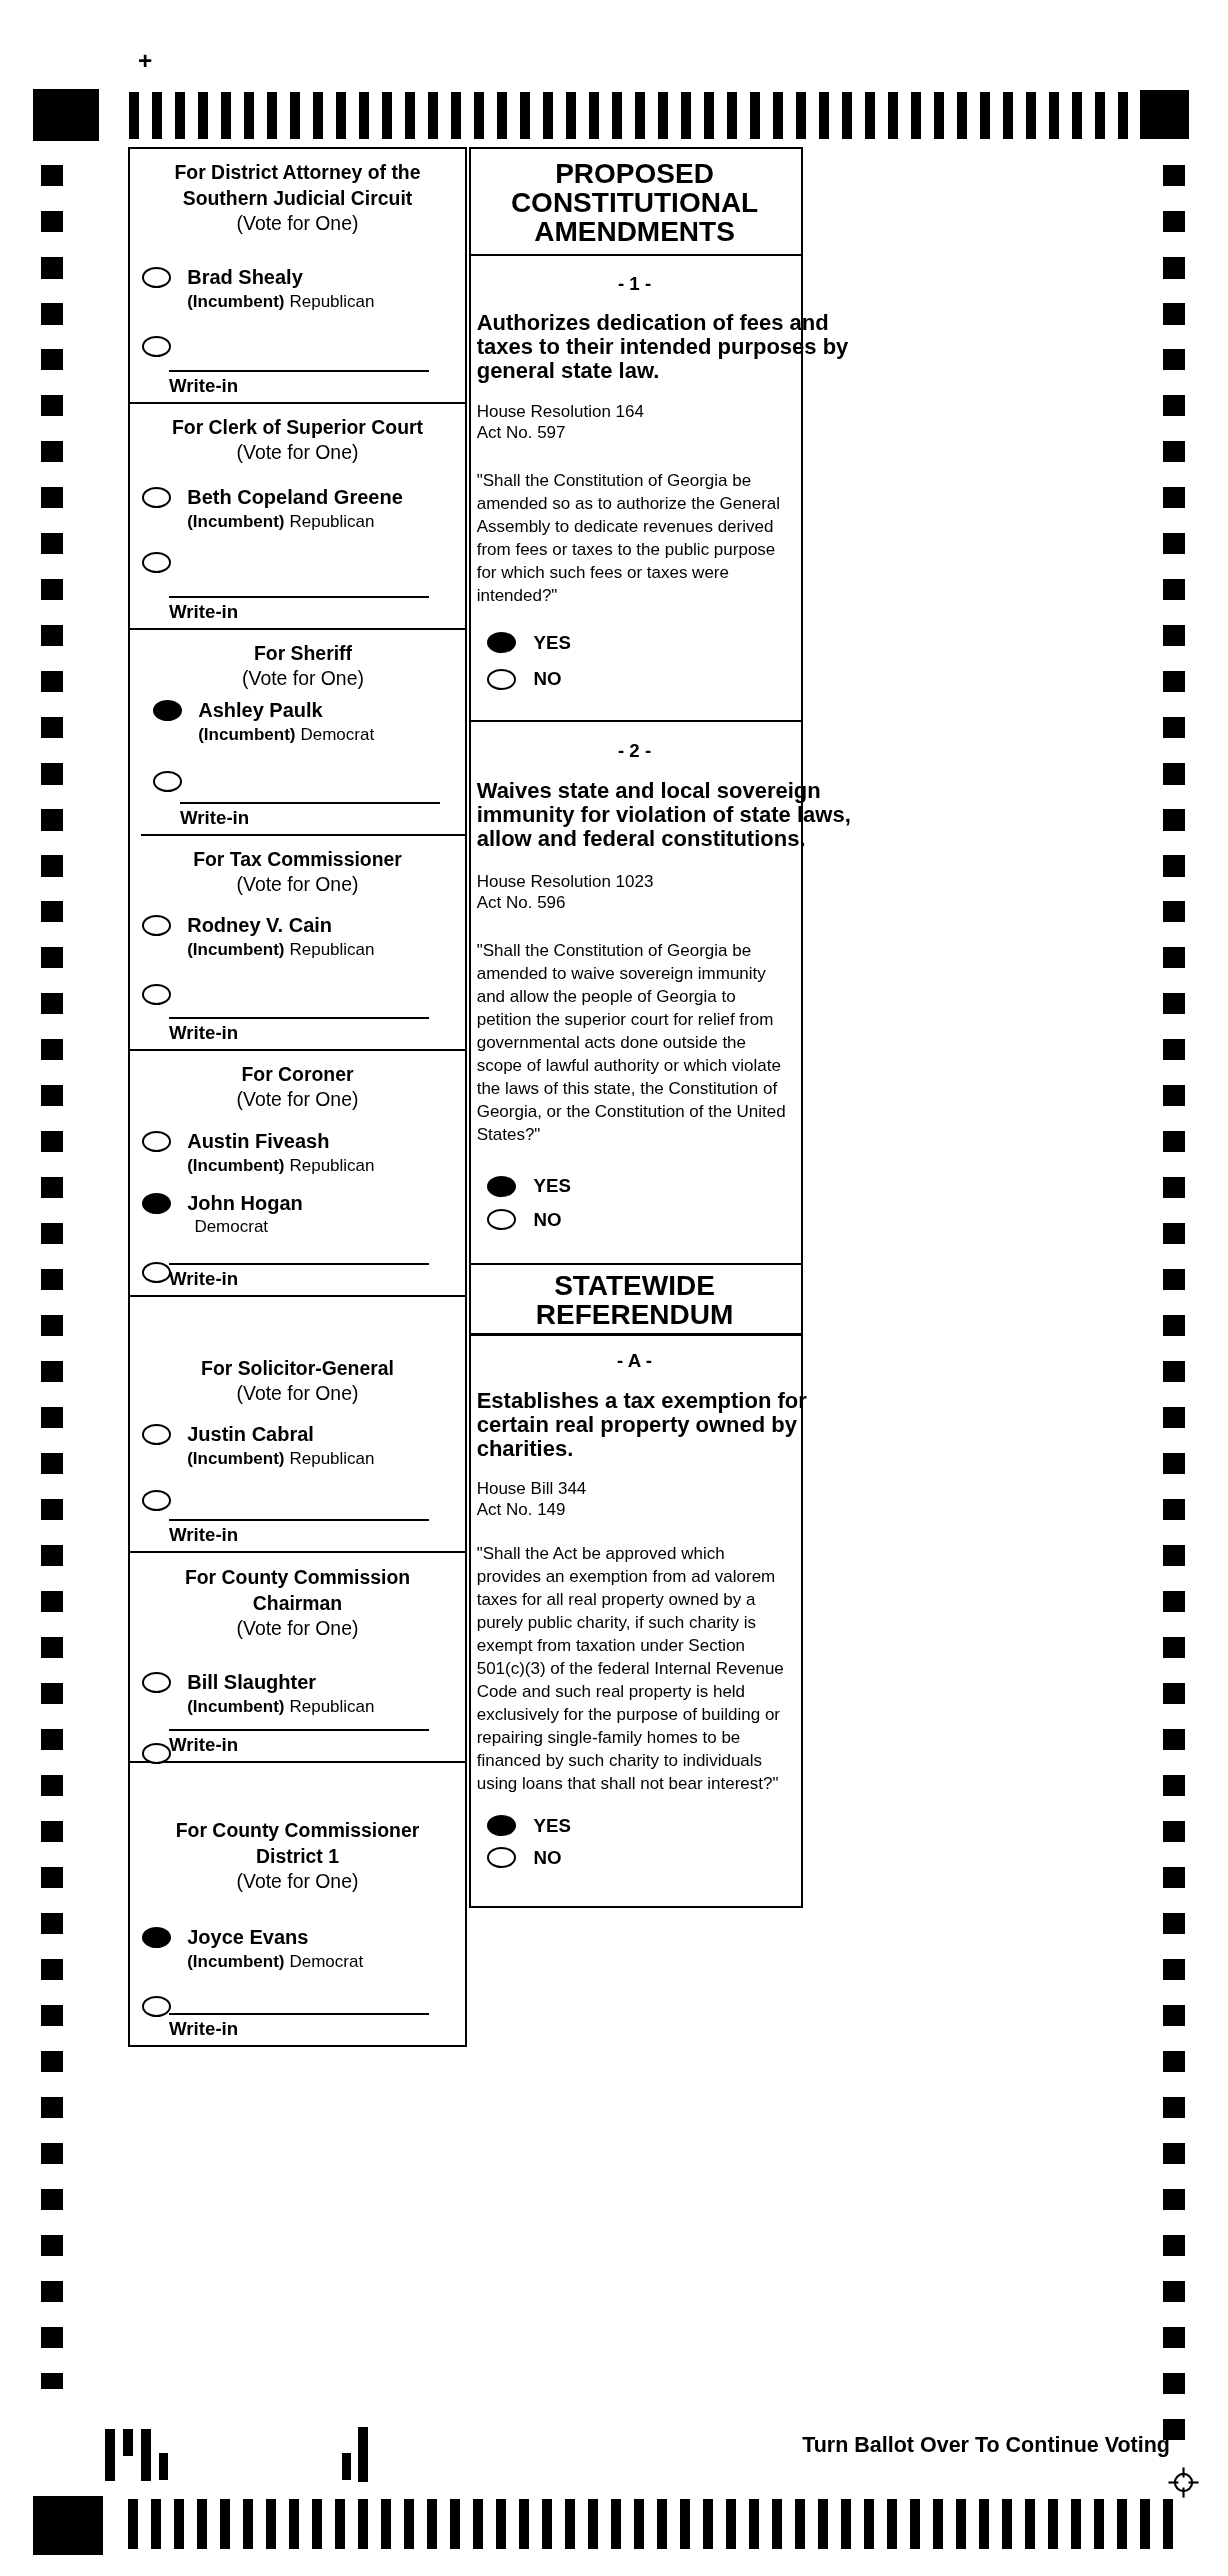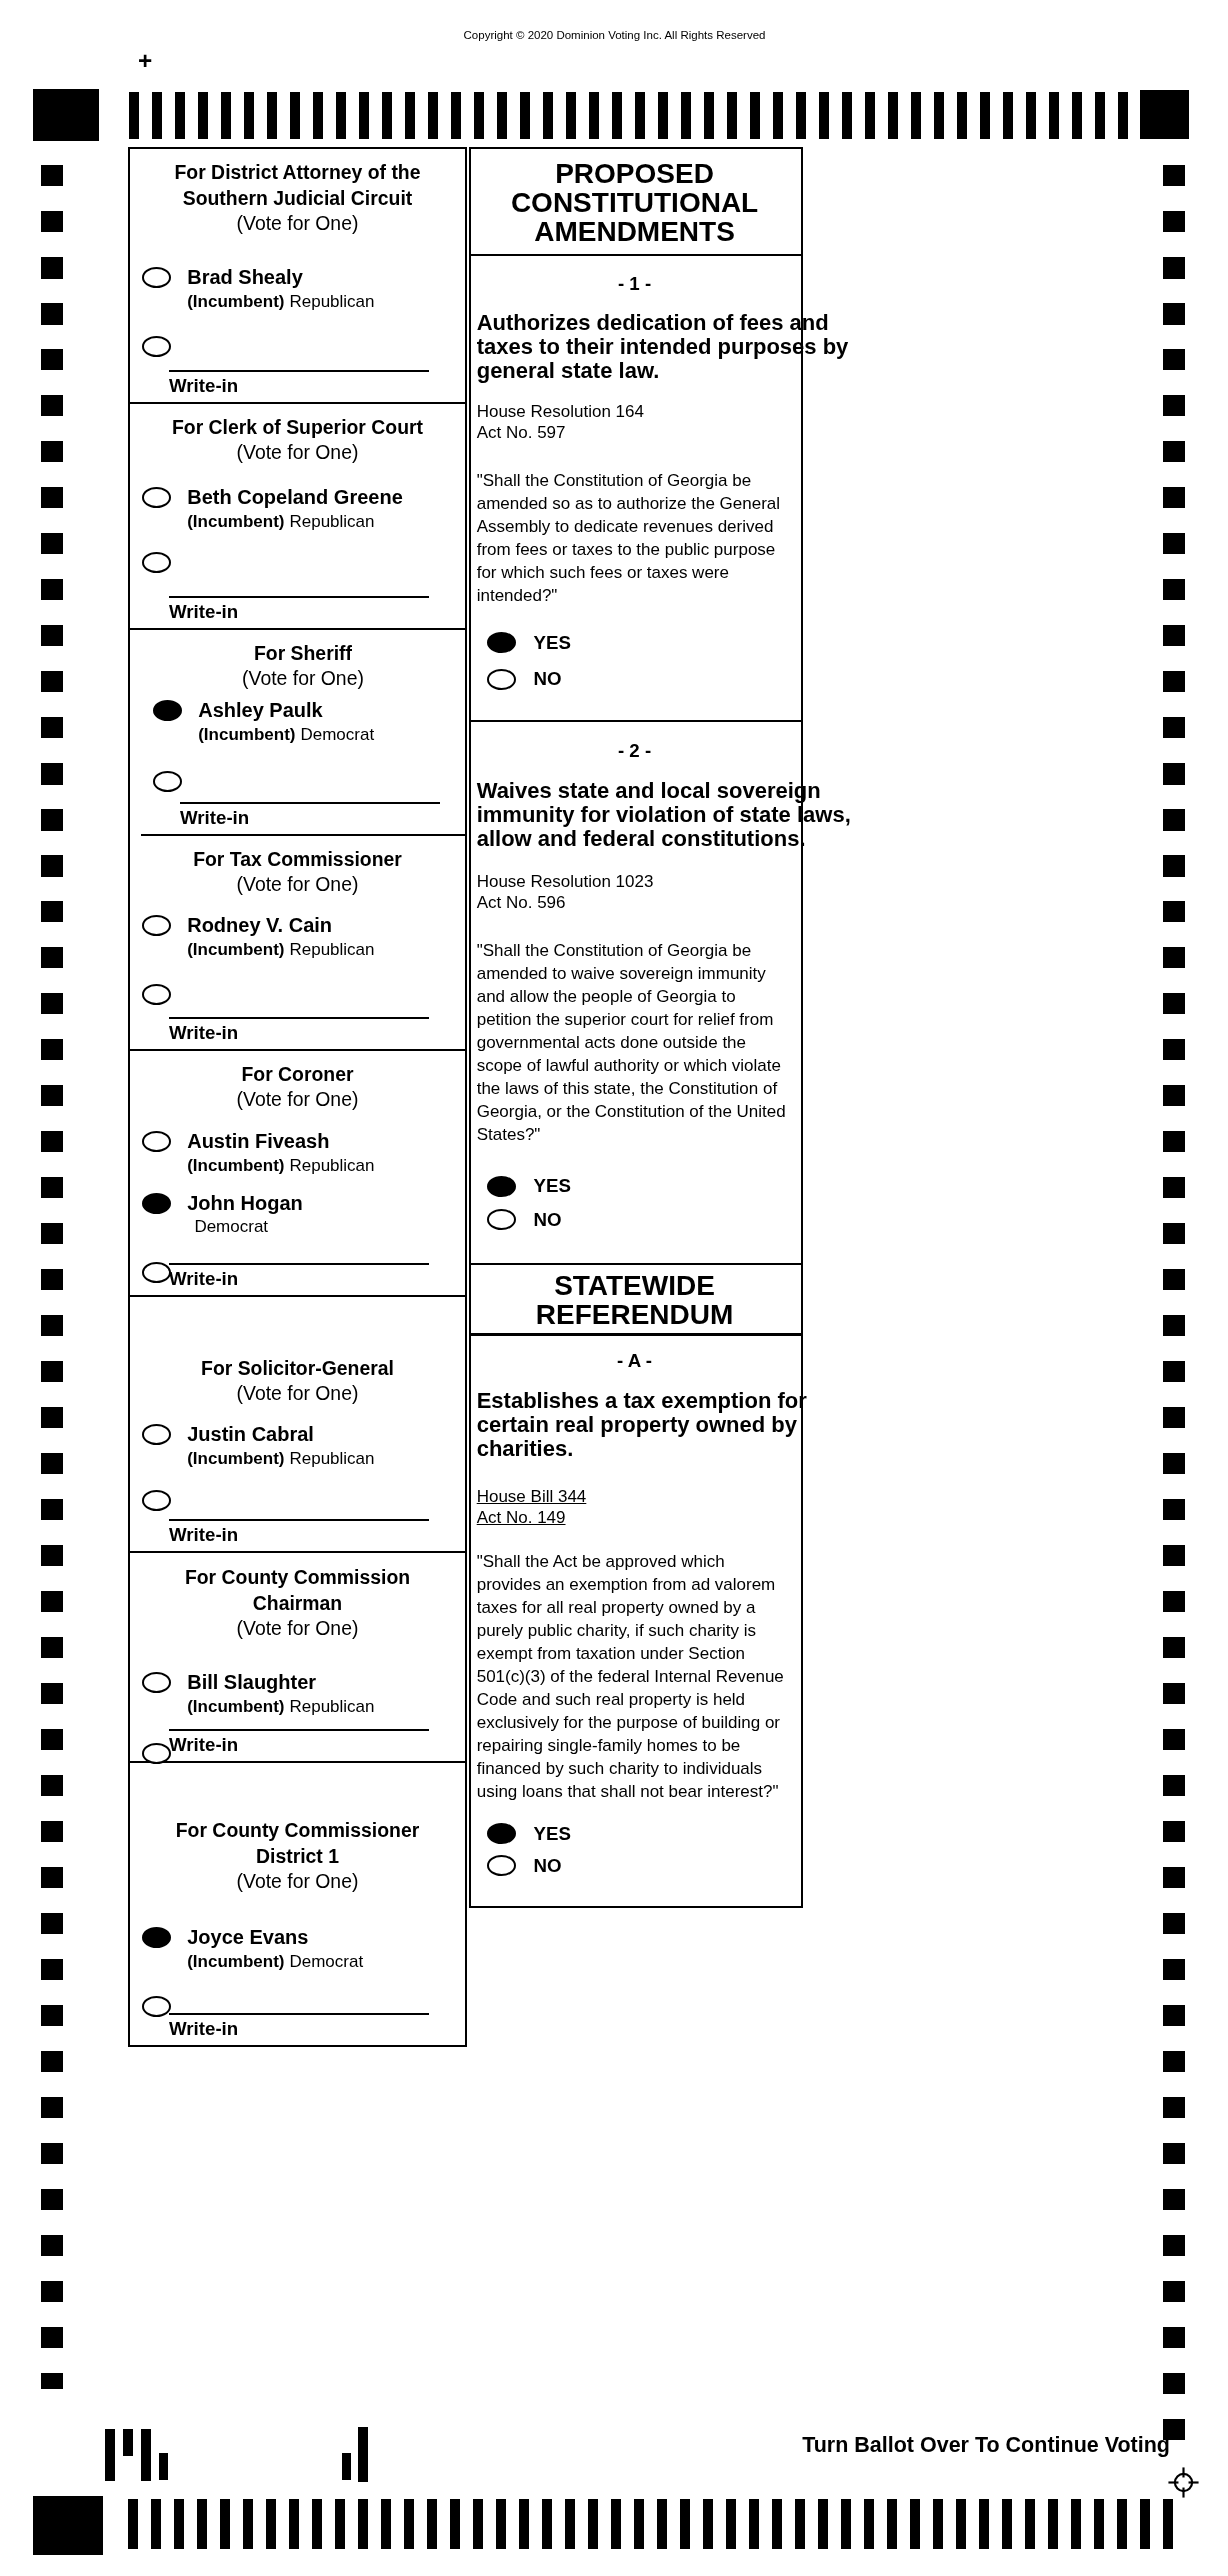--- a/index.html
+++ b/index.html
@@ -62,21 +62,20 @@
   
   .turn-text { position:absolute; top:2433px; right:59px; font-weight:bold; font-size:21.5px; white-space:nowrap; }
   .stub-num { position:absolute; left:370px; top:2445px; font-size:10.8px; font-weight:bold; transform:rotate(90deg); transform-origin:left top; }
   .crosshair { position:absolute; left:1167px; top:2466px; }
 </style>
 </head>
 <body>
 
 <div class="page">
 
-  <div class="copyright">Copyright © 2020 Dominion Voting Inc. All Rights Reserved</div>
   <div class="plus-mark" style="left:138px; top:50px;">+</div>
 
   <div class="tm-block" style="left:33px; top:89px; width:66px; height:52px;"></div>
   <div class="tm-row" style="left:129px; top:92px; width:1002px; height:47px;"></div>
   <div class="tm-block" style="left:1140px; top:90px; width:49px; height:49px;"></div>
   <div class="tm-col" style="left:41px; top:165px; width:22px; height:2224px;"></div>
   <div class="tm-col" style="left:1163px; top:165px; width:22px; height:2294px;"></div>
   <div class="tm-block" style="left:33px; top:2496px; width:70px; height:59px;"></div>
   <div class="tm-row" style="left:128px; top:2499px; width:1048px; height:50px;"></div>
 
@@ -296,21 +295,21 @@
     </div>
   </div>
 
   <div class="m-box" style="left:469px; top:1334px; width:334px; height:574px;">
     <div class="m-num" style="margin-top:13px;">- A -</div>
     <div class="m-summary" style="margin-top:16px;">
       <div>Establishes a tax exemption for</div>
       <div>certain real property owned by</div>
       <div>charities.</div>
     </div>
-    <div class="m-refs" style="margin-top:25px;text-decoration:underline;">
+    <div class="m-refs" style="margin-top:17px;">
       <div>House Bill 344</div>
       <div>Act No. 149</div>
     </div>
     <div class="m-question" style="margin-top:21.5px;">"Shall the Act be approved which provides an exemption from ad valorem taxes for all real property owned by a purely public charity, if such charity is exempt from taxation under Section 501(c)(3) of the federal Internal Revenue Code and such real property is held exclusively for the purpose of building or repairing single-family homes to be financed by such charity to individuals using loans that shall not bear interest?"</div>
     <div class="yesno" style="margin-top:20px;">
       <span class="oval filled"></span>
       <span class="yn-label">YES</span>
     </div>
     <div class="yesno" style="margin-top:10px;">
       <span class="oval"></span>

